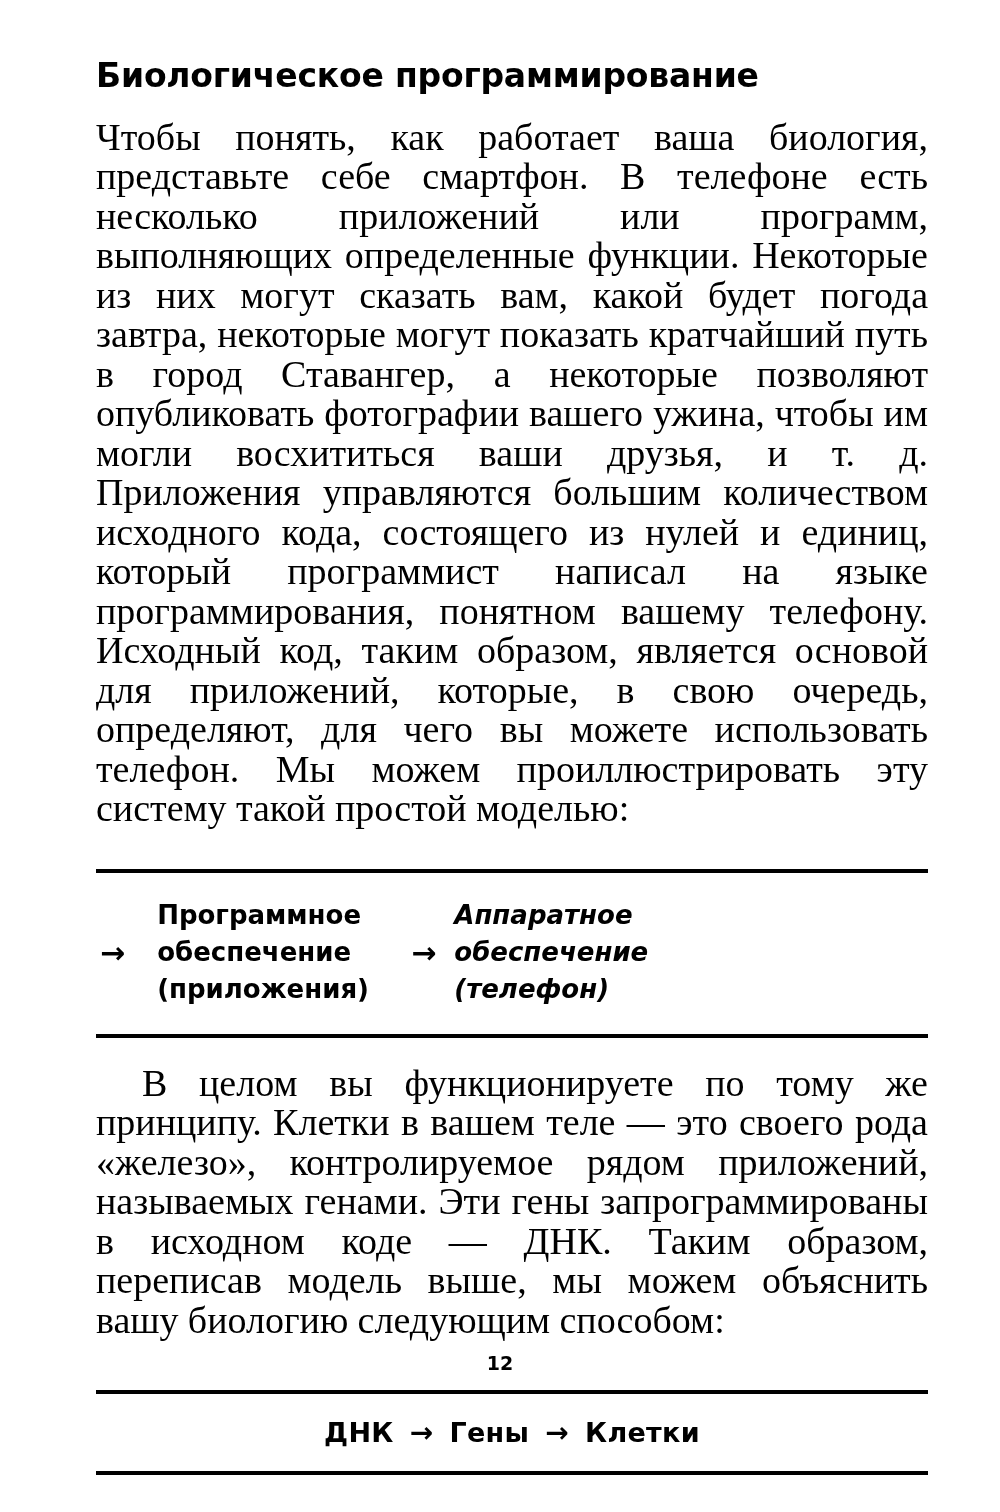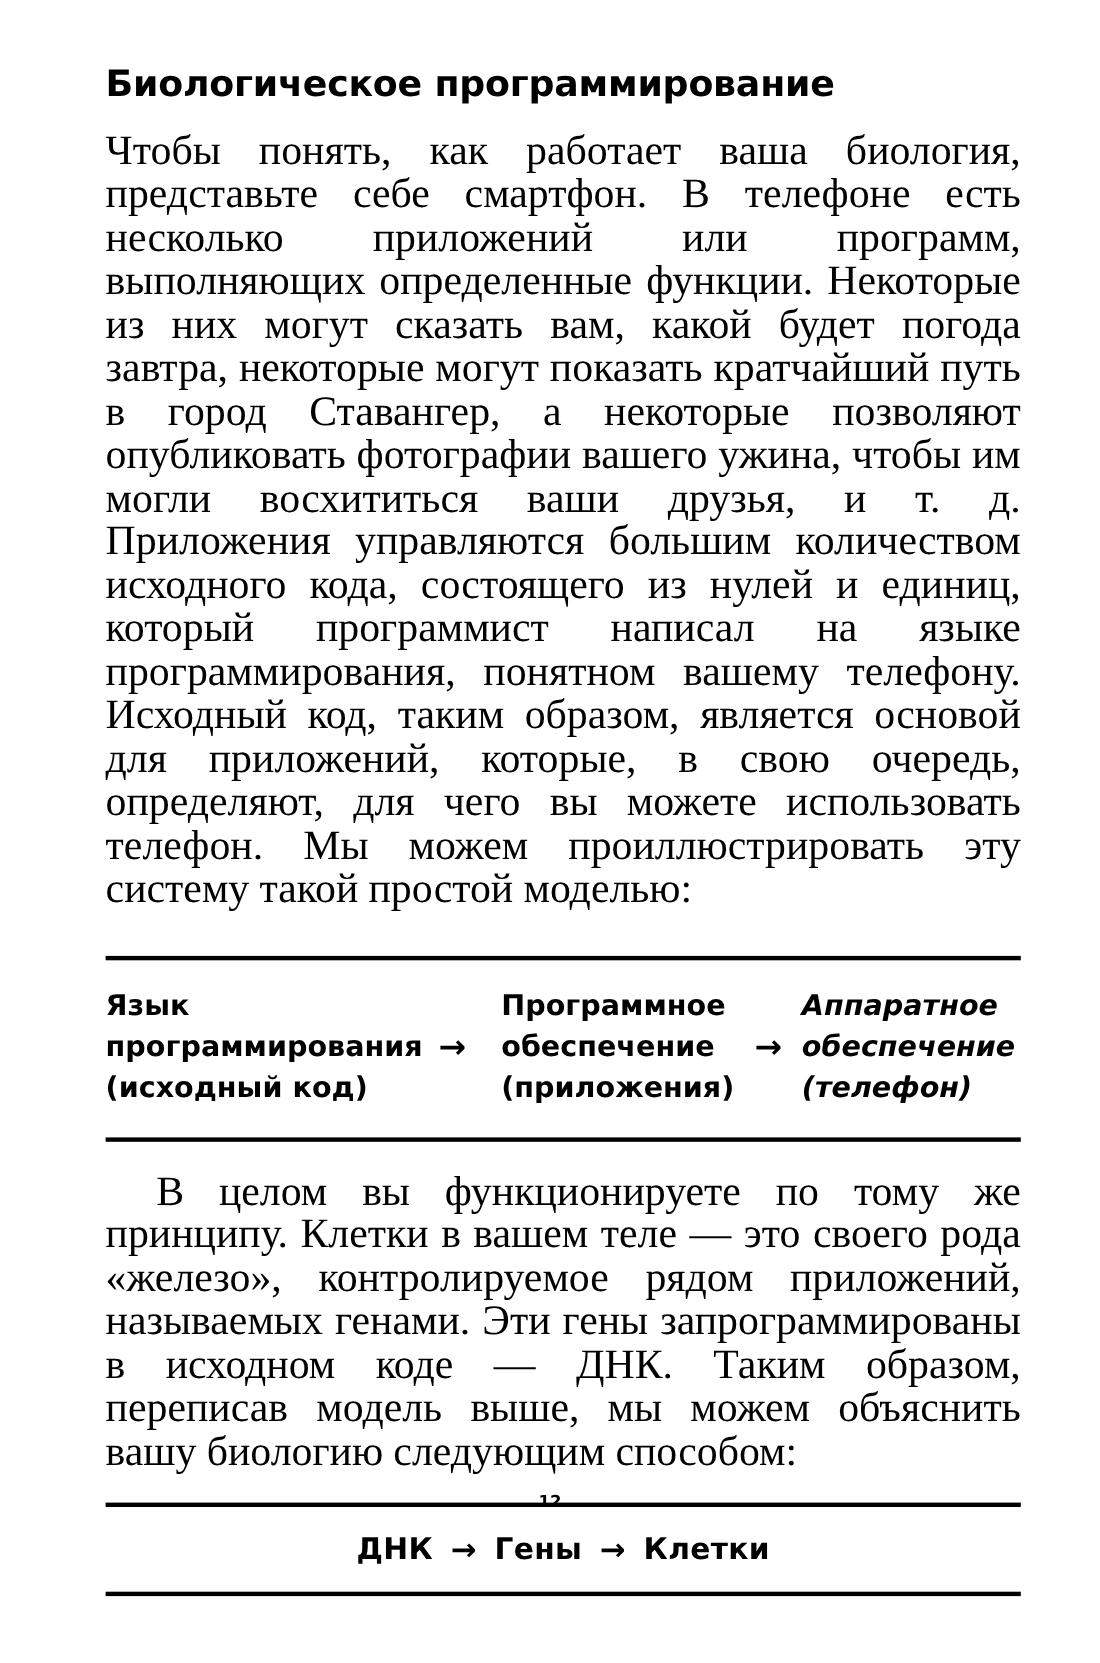--- a/index.html
+++ b/index.html
@@ -70,21 +70,21 @@
   .col-soft { width: 250px; }
   .col-hard { width: 220px; font-style: italic; }
   .arrow {
     font-size: 30px;
     line-height: 37px;
     padding: 0 18px 0 4px;
     font-weight: 700;
   }
   .arrow-1 { margin-right: 14px; }
   .diagram-2 {
-    margin-top: 26px;
+    margin-top: 50px;
     padding: 20px 0 20px 0;
   }
   .diagram-2-inner {
     display: flex;
     align-items: center;
     justify-content: center;
     font-size: 27px;
     letter-spacing: 0.3px;
   }
   .diagram-2-inner .arrow {
@@ -95,37 +95,34 @@
     height: 26px;
   }
   .page-number {
     position: absolute;
     left: 0;
     right: 0;
     bottom: 46px;
     text-align: center;
     font-family: "DejaVu Sans", sans-serif;
     font-weight: 700;
-    font-size: 15px;
+    font-size: 19px;
   }
 </style>
 </head>
 <body>
 
 <div class="page">
 
   <h1 class="chapter-title">Биологическое программирование</h1>
 
   <p class="body-par">Чтобы понять, как работает ваша биология, представьте себе смартфон. В телефоне есть несколько приложений или программ, выполняющих определенные функции. Некоторые из них могут сказать вам, какой будет погода завтра, некоторые могут показать кратчайший путь в город Ставангер, а некоторые позволяют опубликовать фотографии вашего ужина, чтобы им могли восхититься ваши друзья, и т. д. Приложения управляются большим количеством исходного кода, состоящего из нулей и единиц, который программист написал на языке программирования, понятном вашему телефону. Исходный код, таким образом, является основой для приложений, которые, в свою очередь, определяют, для чего вы можете использовать телефон. Мы можем проиллюстрировать эту систему такой простой моделью:</p>
 
   <div class="diagram diagram-1">
     <div class="diagram-1-inner">
-      <div class="col col-lang">Язык
-программирования
-(исходный код)</div>
       <div class="arrow arrow-1">→</div>
       <div class="col col-soft">Программное
 обеспечение
 (приложения)</div>
       <div class="arrow">→</div>
       <div class="col col-hard">Аппаратное
 обеспечение
 (телефон)</div>
     </div>
   </div>

